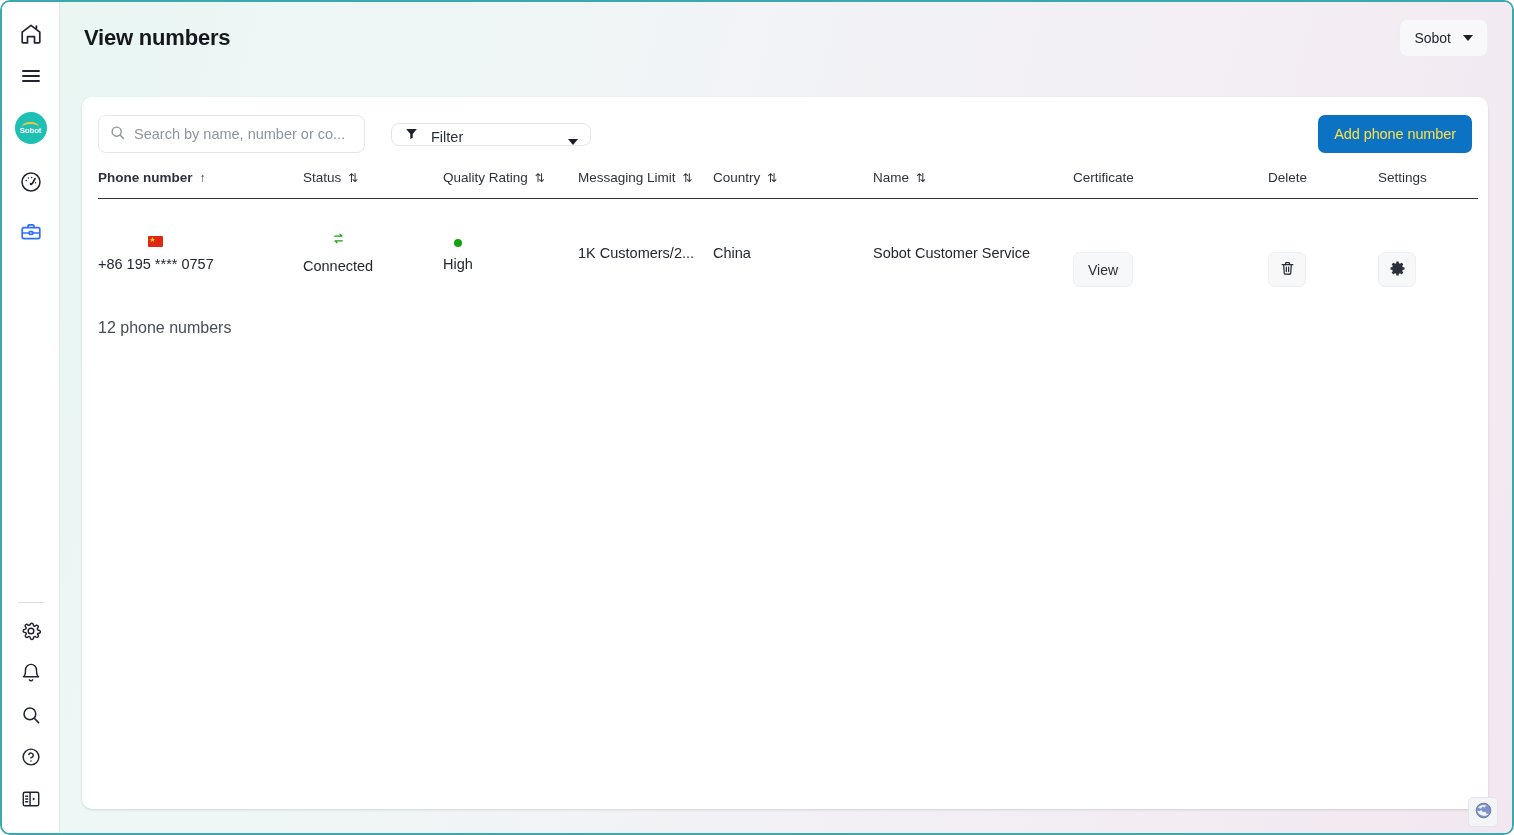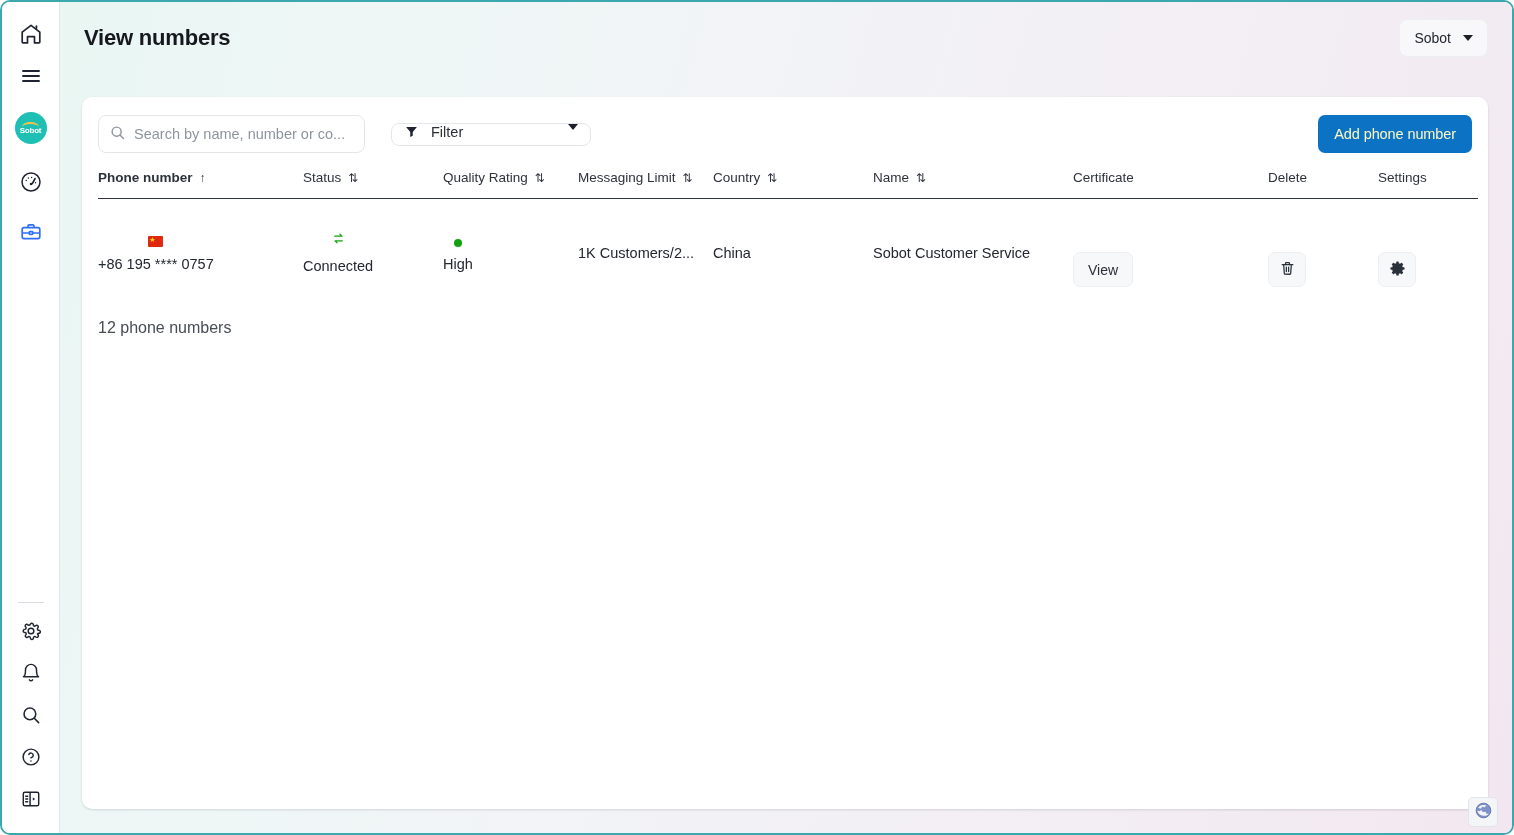--- a/index.html
+++ b/index.html
@@ -165,32 +165,32 @@
     background: transparent;
   }
   #search-box input::placeholder { color: #8d949f; }
 
   #filter-box {
     width: 200px;
     height: 23px;
     border: 1px solid #e3e6eb;
     border-radius: 8px;
     display: flex;
-    align-items: flex-start;
+    align-items: flex-end;
     padding: 0 12px;
     gap: 12px;
     background: #fff;
     cursor: pointer;
   }
   #filter-label { font-size: 14.5px; color: #2b2f38; flex: 1 1 auto; }
 
   #add-phone-btn {
     margin-left: auto;
     background: #0c72c4;
-    color: #fef9c3;
+    color: #fde047;
     border: none;
     border-radius: 7px;
     height: 38px;
     padding: 0 16px;
     font-family: "Liberation Sans", sans-serif;
     font-size: 14.5px;
     cursor: pointer;
     letter-spacing: -0.1px;
   }
 

